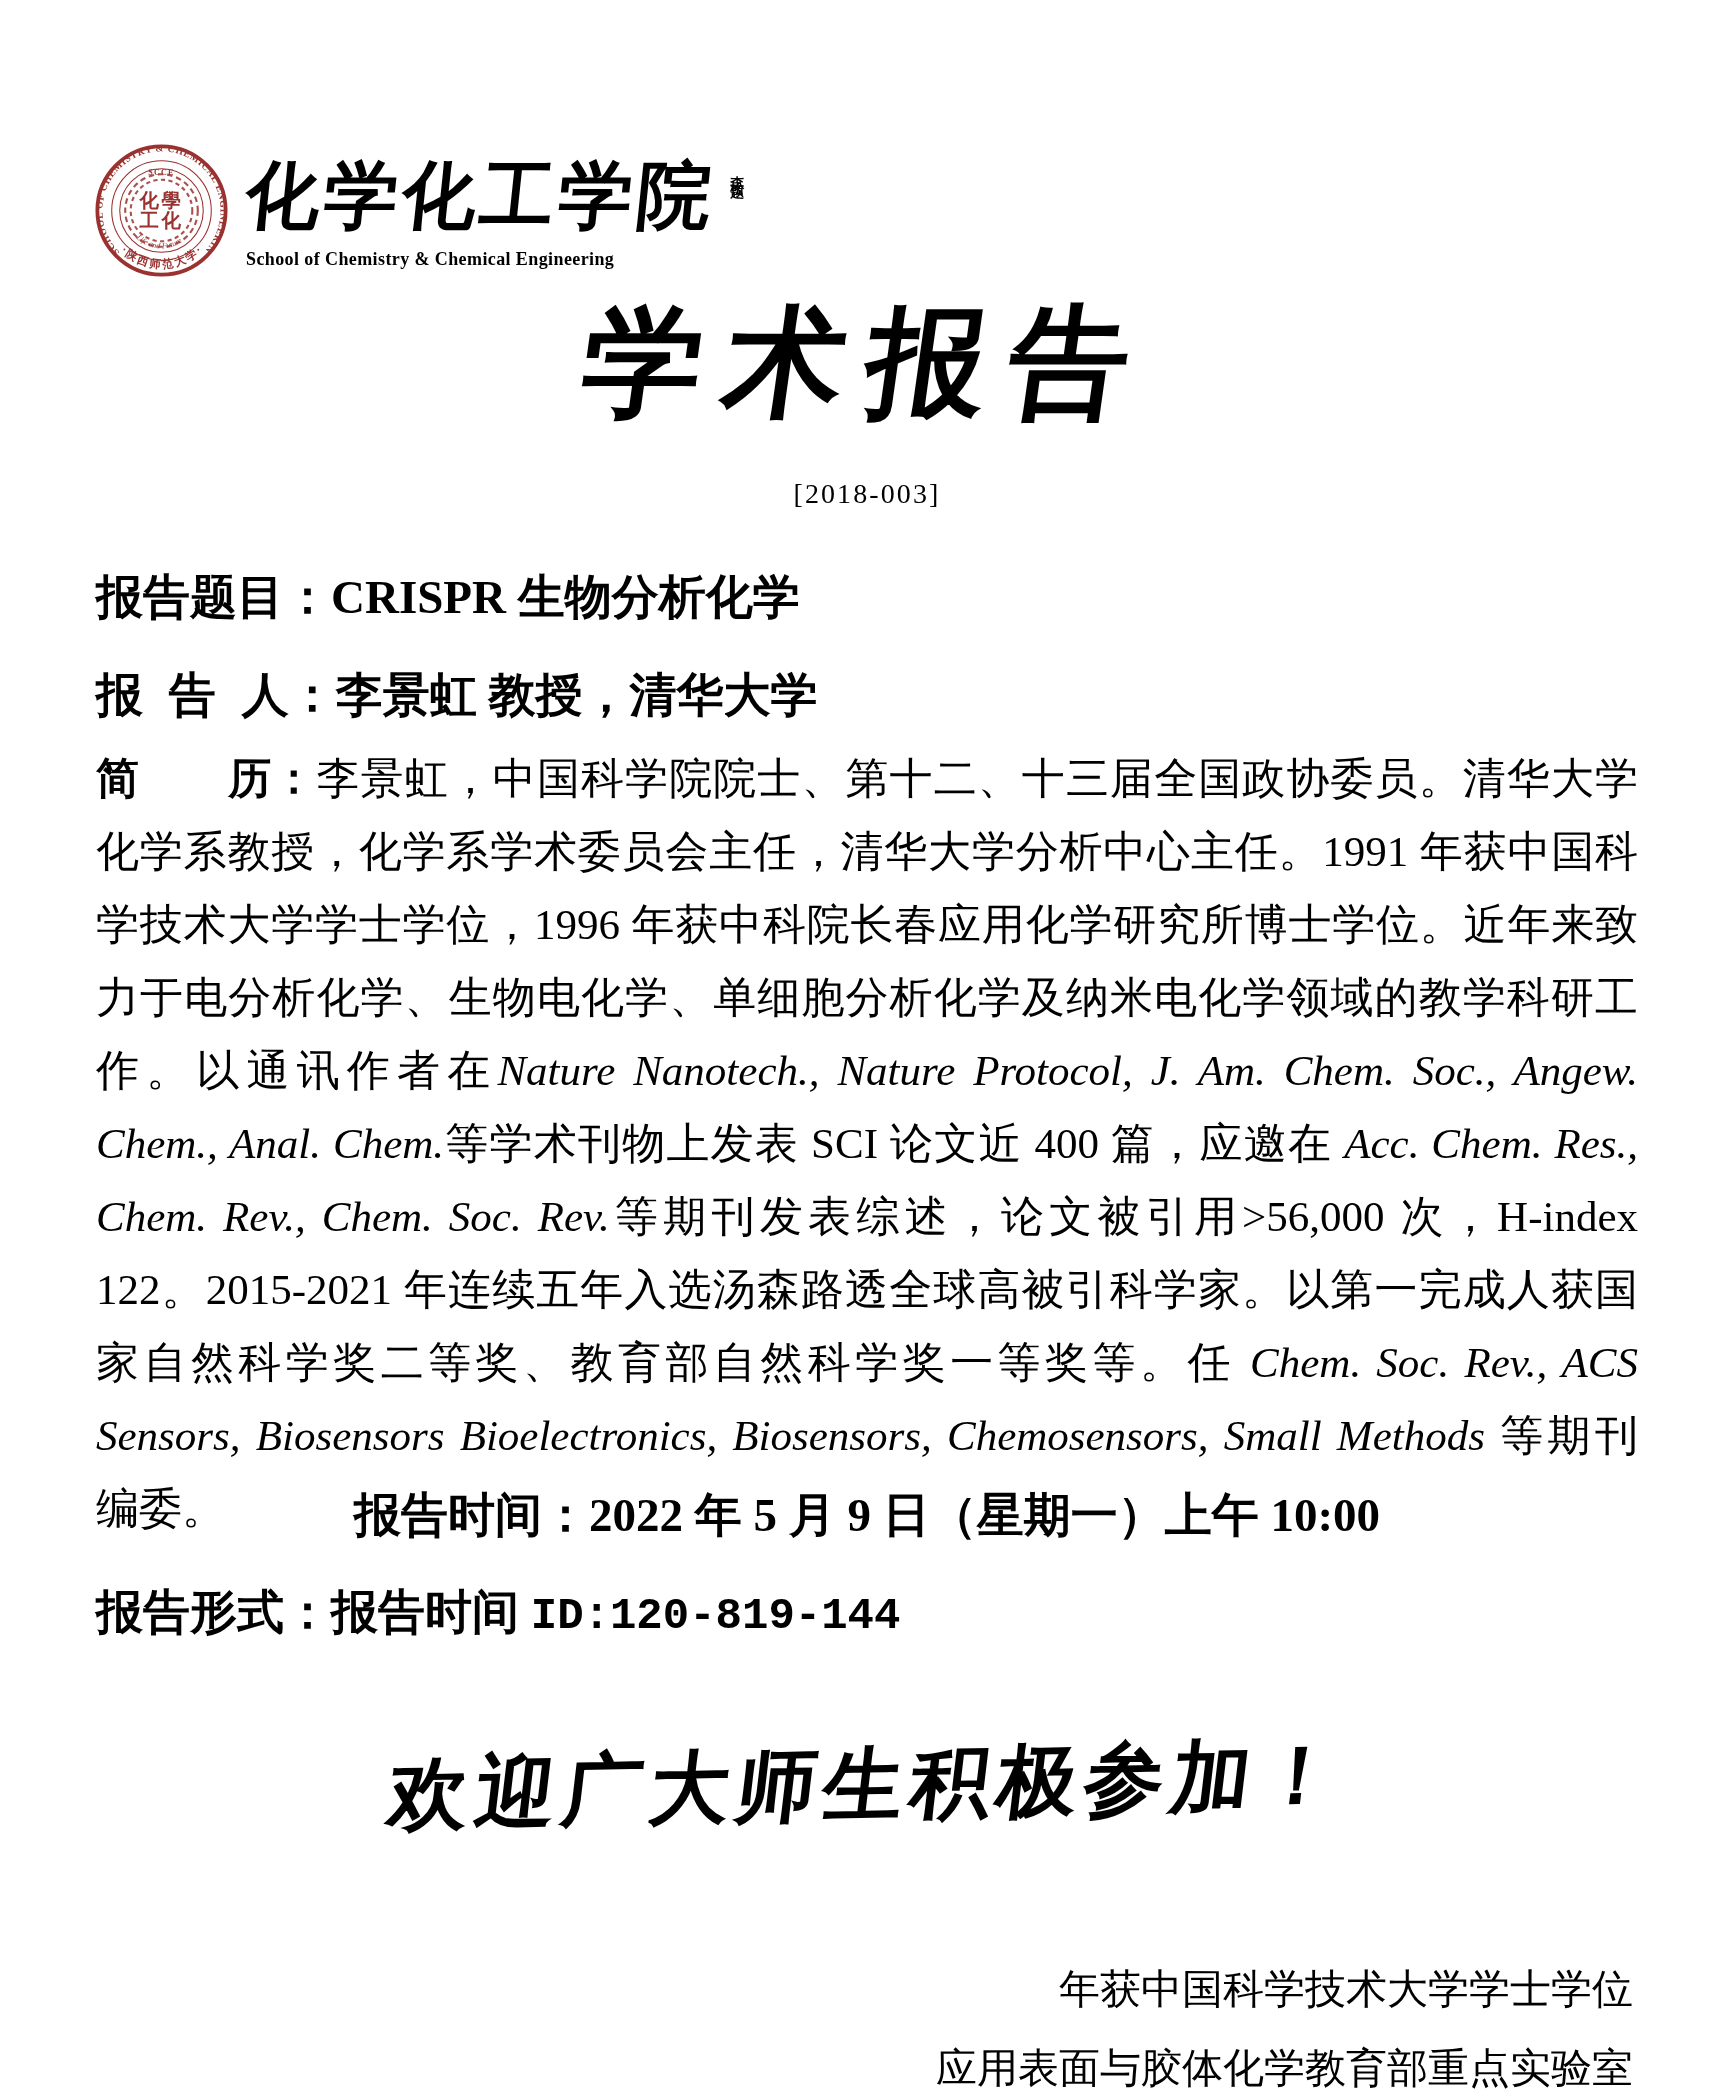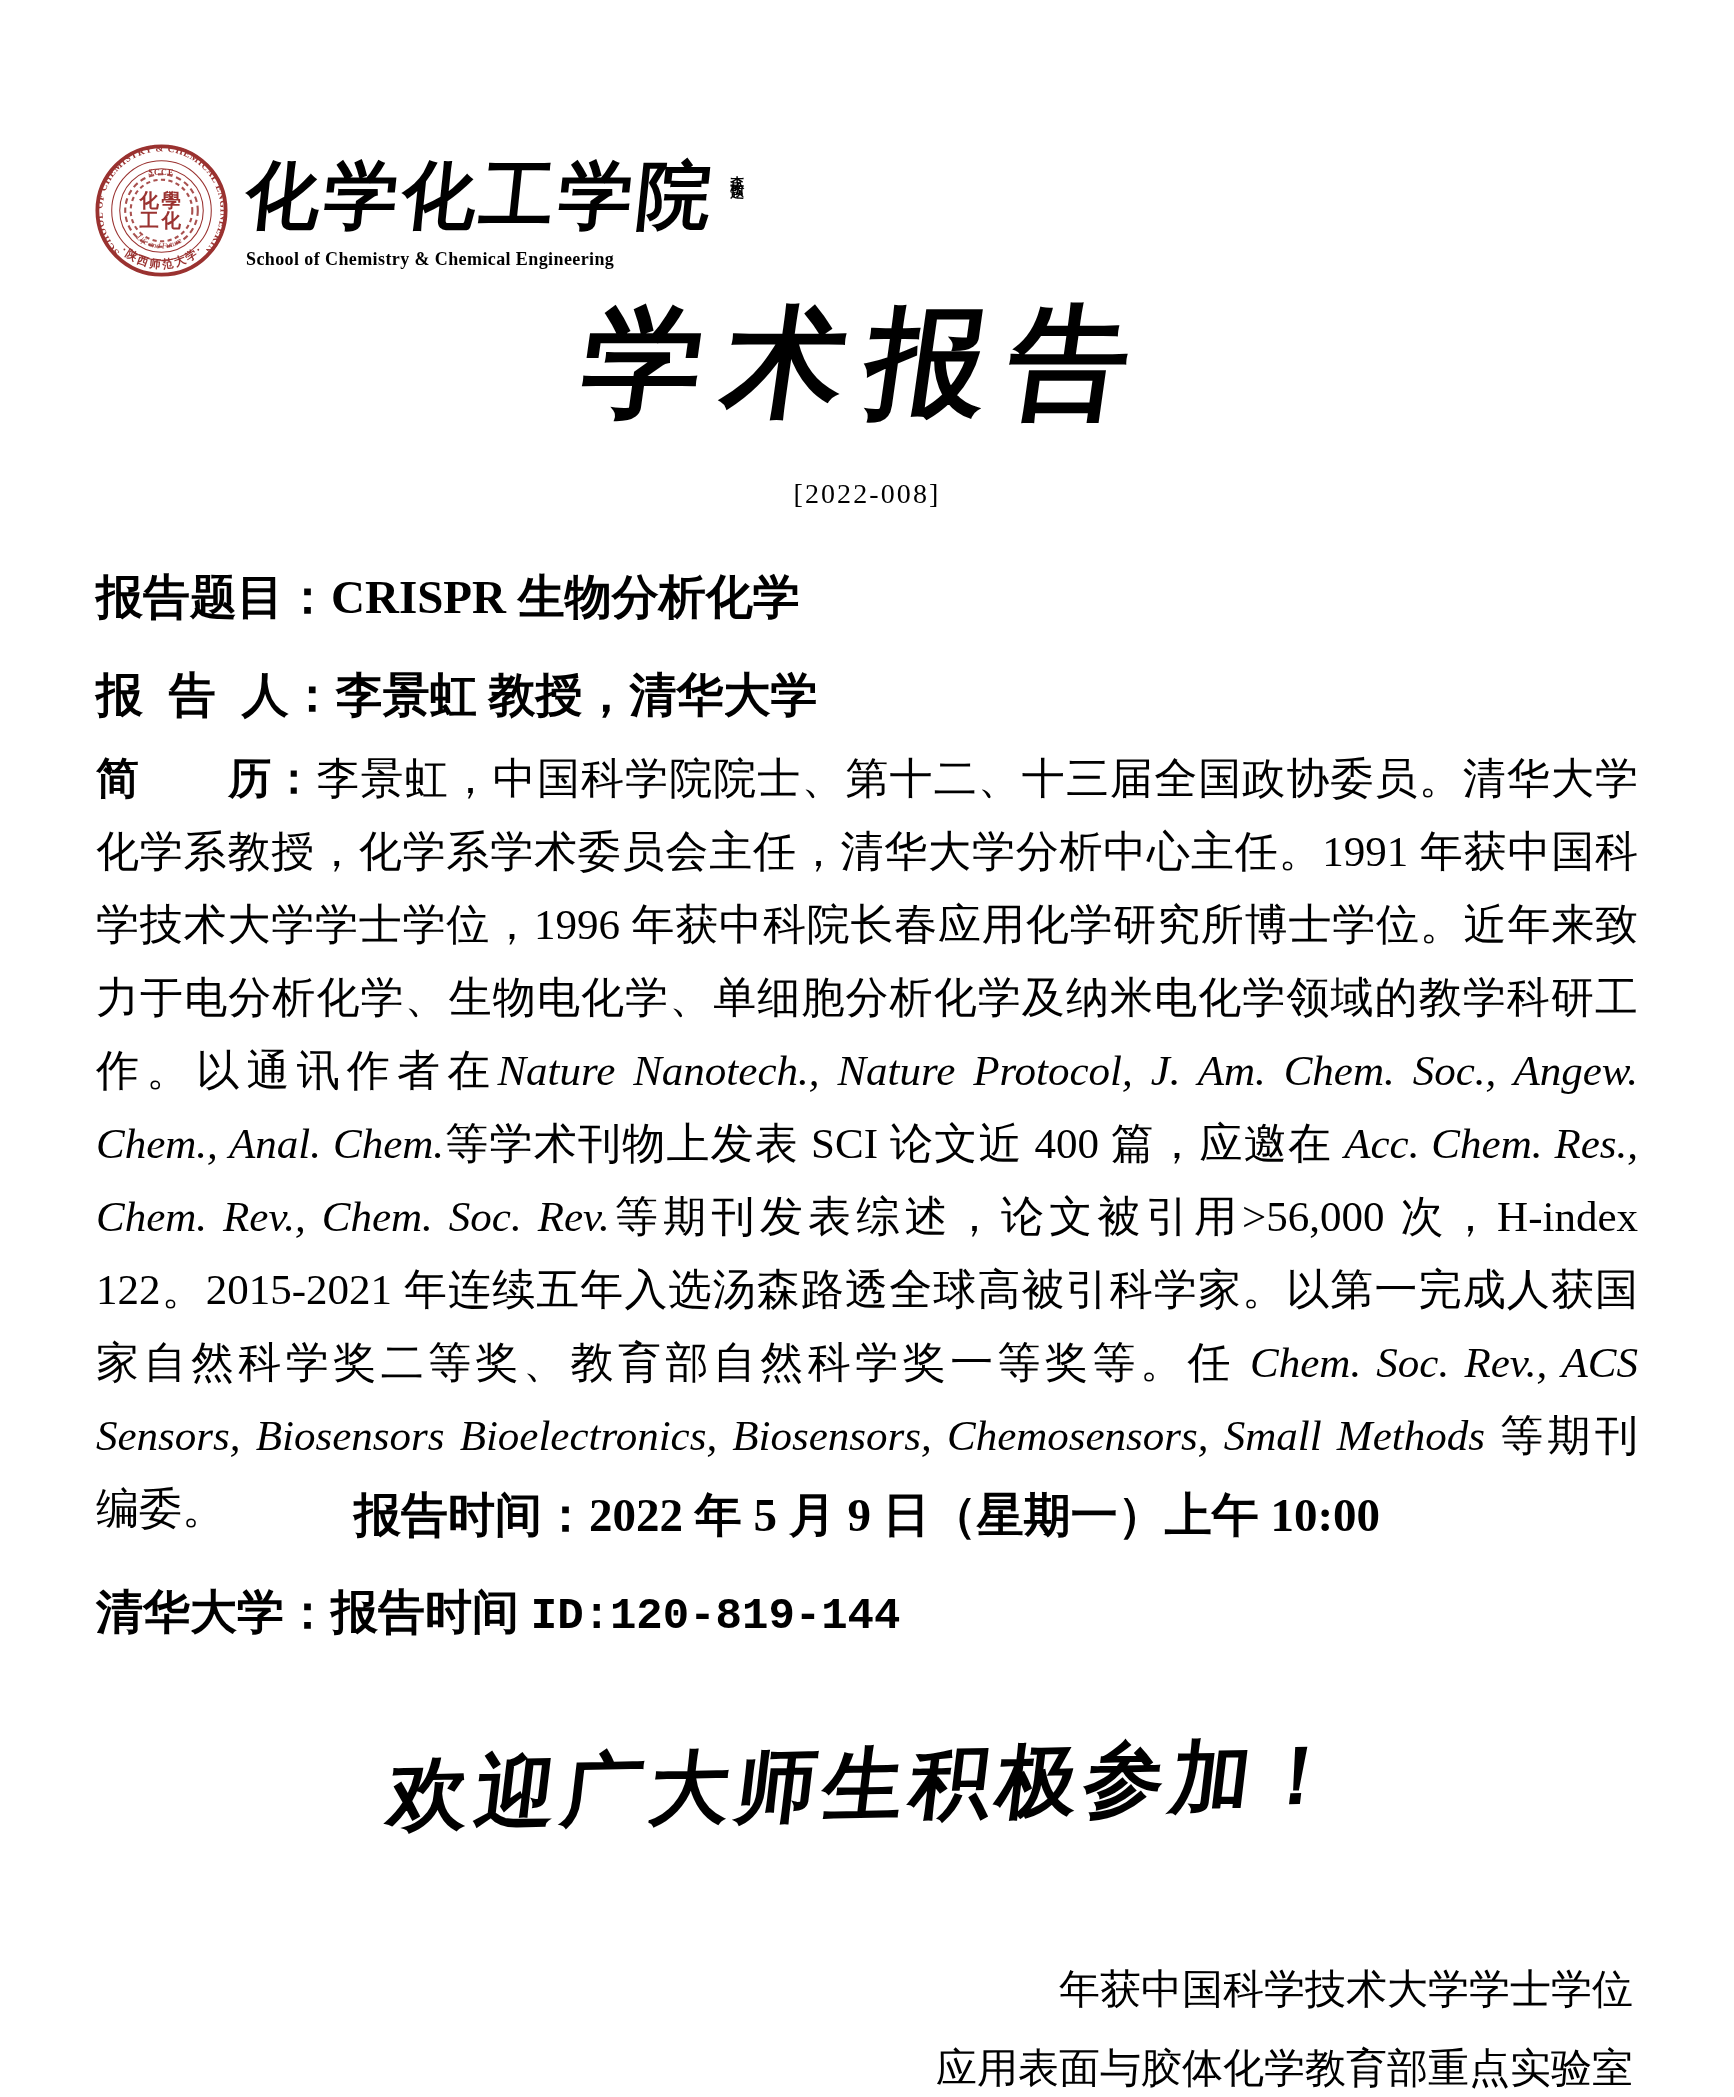--- a/index.html
+++ b/index.html
@@ -101,38 +101,38 @@
         <span class="logo-cn">化学化工学院</span>
         <span class="logo-signature">李松题</span>
       </div>
       <div class="logo-en">School of Chemistry &amp; Chemical Engineering</div>
     </div>
   </header>
 
   <div class="title-wrap">
     <h1 class="title" style="margin:0;">学术报告</h1>
   </div>
-  <div class="issue">[2022-008]</div>
+  <div class="issue">[2018-003]</div>
 
   <div class="info-line line-topic">
     <span class="info-label">报告题目：</span><span class="info-value">CRISPR 生物分析化学</span>
   </div>
 
   <div class="info-line line-speaker">
     <span class="info-label">报 告 人：</span><span class="info-value">李景虹 教授，清华大学</span>
   </div>
 
   <p class="bio"><span class="bio-label">简　　历：</span><span><span>李景虹，中国科学院院士、第十二、十三届全国政协委员。清华大学化学系教授，化学系学术委员会主任，清华大学分析中心主任。1991 年获中国科学技术大学学士学位，1996 年获中科院长春应用化学研究所博士学位。近年来致力于电分析化学、生物电化学、单细胞分析化学及纳米电化学领域的教学科研工作。以通讯作者在</span><span class="it">Nature Nanotech., Nature Protocol, J. Am. Chem. Soc., Angew. Chem., Anal. Chem.</span><span>等学术刊物上发表 SCI 论文近 400 篇，应邀在 </span><span class="it">Acc. Chem. Res., Chem. Rev., Chem. Soc. Rev.</span><span>等期刊发表综述，论文被引用&gt;56,000 次，H-index 122。2015-2021 年连续五年入选汤森路透全球高被引科学家。以第一完成人获国家自然科学奖二等奖、教育部自然科学奖一等奖等。任 </span><span class="it">Chem. Soc. Rev., ACS Sensors, Biosensors Bioelectronics, Biosensors, Chemosensors, Small Methods</span><span> 等期刊编委。</span></span></p>
 
   <div class="info-line line-time">
     <span class="info-label">报告时间：</span><span class="info-value">2022 年 5 月 9 日（星期一）上午 10:00</span>
   </div>
 
   <div class="info-line line-format">
-    <span class="info-label">清华大学：</span><span class="info-value">报告时间 </span><span class="mono">ID:120-819-144</span>
+    <span class="info-label">报告形式：</span><span class="info-value">报告时间 </span><span class="mono">ID:120-819-144</span>
   </div>
 
   <div class="welcome-wrap">
     <span class="welcome">欢迎广大师生积极参加！</span>
   </div>
 
   <div class="footer">
       <div>年获中国科学技术大学学士学位</div>
       <div>应用表面与胶体化学教育部重点实验室</div>
     </div>

